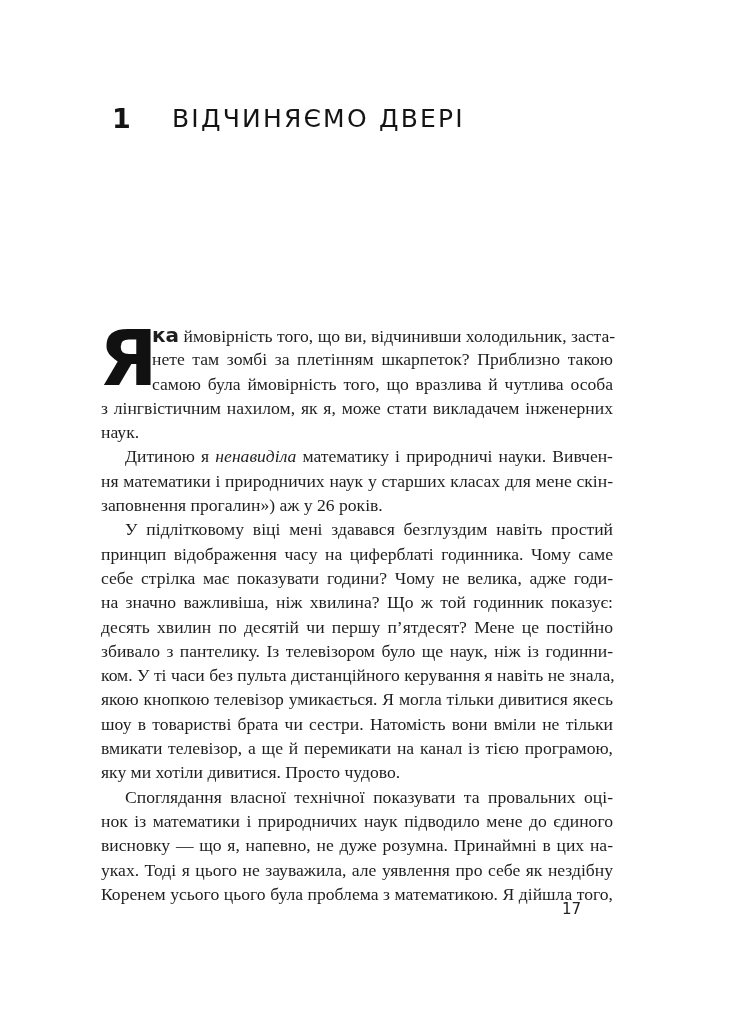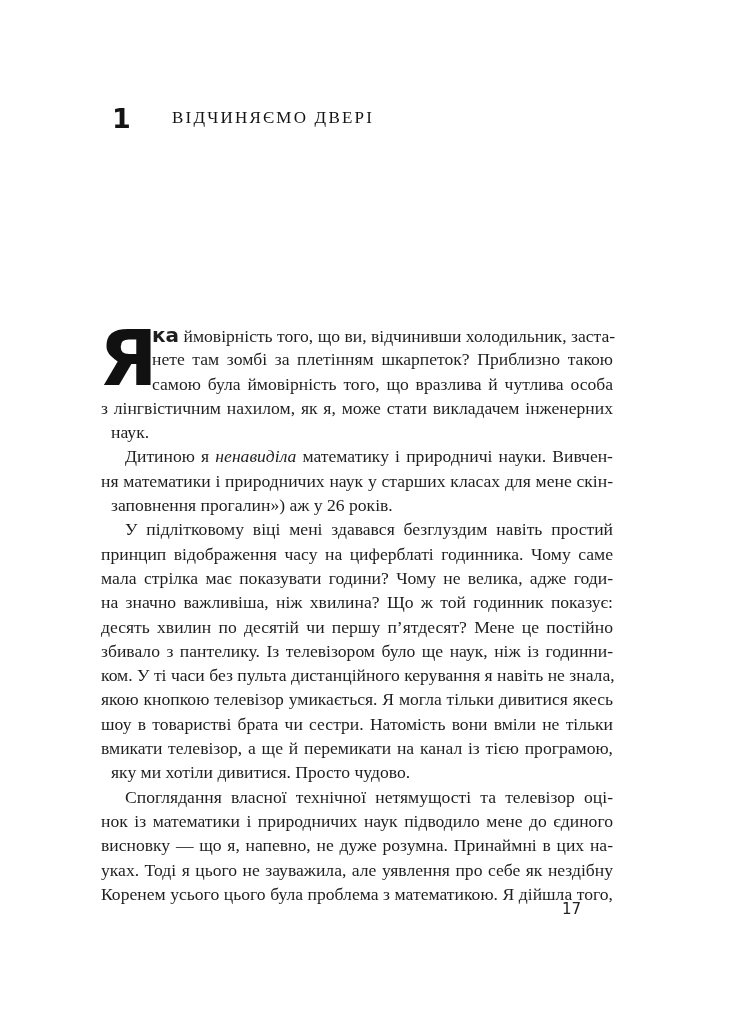--- a/index.html
+++ b/index.html
@@ -23,45 +23,43 @@
     align-items: center;
     font-family: "DejaVu Sans", sans-serif;
   }
   .chapter-number {
     font-weight: bold;
     font-size: 27px;
     width: 60px;
     color: #141414;
   }
   .chapter-title {
-    font-size: 17px;
+    font-size: 25px;
     letter-spacing: 2.2px;
     color: #141414;
-    font-family: Liberation Serif, serif;
   }
   .body-text {
     position: absolute;
     left: 101px;
     top: 323px;
     width: 512px;
     font-family: "Liberation Serif", serif;
     font-size: 17.6px;
     line-height: 24.3px;
     text-align: justify;
     color: #1e1e1e;
   }
   .line {
     display: block;
     white-space: nowrap;
     text-align-last: justify;
     height: 24.3px;
   }
   .line.last {
     text-align-last: left;
-    margin-left: 10px;
   }
   .line.indent {
     padding-left: 24px;
   }
   .line.dropcap-line {
     padding-left: 51px;
   }
   .drop-cap {
     position: absolute;
     left: -2px;
@@ -105,30 +103,30 @@
   <span class="line dropcap-line">самою була ймовірність того, що вразлива й чутлива особа</span>
   <span class="line">з лінгвістичним нахилом, як я, може стати викладачем інженерних</span>
   <span class="line last">наук.</span>
 
   <span class="line indent"><span>Дитиною я </span><span class="em">ненавиділа</span><span> математику і природничі науки. Вивчен-</span></span>
   <span class="line">ня математики і природничих наук у старших класах для мене скін-</span>
   <span class="line last">заповнення прогалин») аж у 26 років.</span>
 
   <span class="line indent">У підлітковому віці мені здавався безглуздим навіть простий</span>
   <span class="line">принцип відображення часу на циферблаті годинника. Чому саме</span>
-  <span class="line">мала стрілка має показувати години? Чому не велика, адже годи-</span>
+  <span class="line">себе стрілка має показувати години? Чому не велика, адже годи-</span>
   <span class="line">на значно важливіша, ніж хвилина? Що ж той годинник показує:</span>
   <span class="line">десять хвилин по десятій чи першу п’ятдесят? Мене це постійно</span>
   <span class="line">збивало з пантелику. Із телевізором було ще наук, ніж із годинни-</span>
   <span class="line">ком. У ті часи без пульта дистанційного керування я навіть не знала,</span>
   <span class="line">якою кнопкою телевізор умикається. Я могла тільки дивитися якесь</span>
   <span class="line">шоу в товаристві брата чи сестри. Натомість вони вміли не тільки</span>
   <span class="line">вмикати телевізор, а ще й перемикати на канал із тією програмою,</span>
   <span class="line last">яку ми хотіли дивитися. Просто чудово.</span>
 
-  <span class="line indent">Споглядання власної технічної нетямущості та телевізор оці-</span>
+  <span class="line indent">Споглядання власної технічної показувати та провальних оці-</span>
   <span class="line">нок із математики і природничих наук підводило мене до єдиного</span>
   <span class="line">висновку — що я, напевно, не дуже розумна. Принаймні в цих на-</span>
   <span class="line">уках. Тоді я цього не зауважила, але уявлення про себе як нездібну</span>
   <span class="line">Коренем усього цього була проблема з математикою. Я дійшла того,</span>
 </div>
 
 <div class="page-number">17</div>
 
 </body></html>

